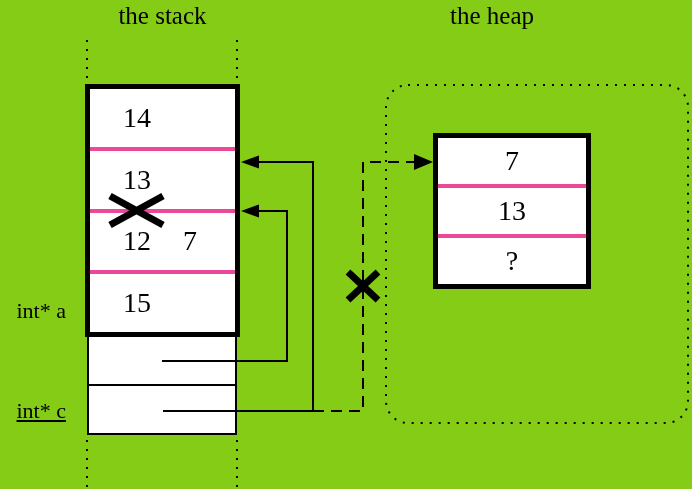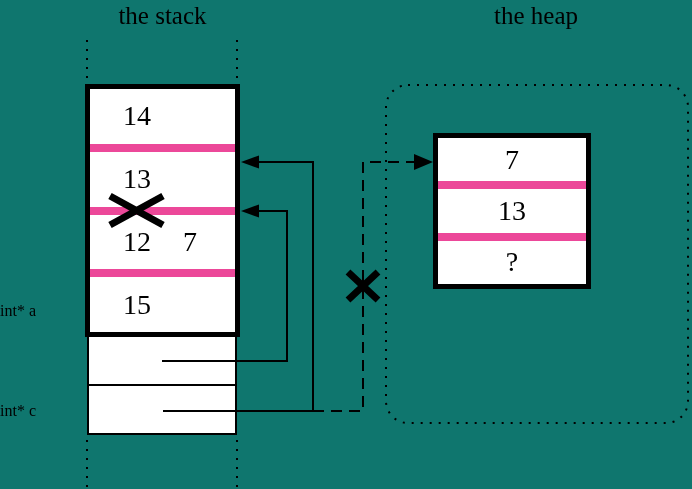--- a/index.html
+++ b/index.html
@@ -4,21 +4,21 @@
 <style>
   html, body {
     margin: 0;
     padding: 0;
     background: #ffffff;
   }
   .canvas {
     position: relative;
     width: 692px;
     height: 489px;
-    background: #0f766e;
+    background: #84cc16;
     color: #000000;
     font-family: "Liberation Serif", "DejaVu Serif", serif;
     overflow: hidden;
   }
   .overlay {
     position: absolute;
     left: 0; top: 0;
     width: 692px; height: 489px;
     z-index: 5;
     pointer-events: none;
@@ -26,41 +26,41 @@
   .title {
     position: absolute;
     top: 1px;
     font-size: 25px;
     line-height: 29px;
     text-align: center;
     white-space: nowrap;
     z-index: 2;
   }
   #stack-title { left: 85px; width: 155px; }
-  #heap-title  { left: 456px; width: 160px; }
+  #heap-title  { left: 412px; width: 160px; }
 
   .memframe {
     position: absolute;
     box-sizing: border-box;
     border: 5px solid #000;
     background: #fff;
     display: flex;
     flex-direction: column;
     z-index: 1;
   }
   #stack-frame { left: 85px;  top: 84px;  width: 155px; height: 253px; }
   #heap-block  { left: 433px; top: 133px; width: 158px; height: 156px; }
 
   .memframe .cell {
     flex: 1;
     display: flex;
     align-items: center;
     font-size: 28px;
   }
-  .memframe .cell + .cell { border-top: 8px solid #ec4899; }
+  .memframe .cell + .cell { border-top: 4px solid #ec4899; }
   #stack-frame .cell { padding-left: 33px; }
   #heap-block .cell { justify-content: center; padding-left: 0; }
 
   .sub-cells {
     position: absolute;
     left: 87px; top: 337px;
     width: 150px; height: 98px;
     box-sizing: border-box;
     border: 2px solid #000;
     border-top: none;
@@ -69,29 +69,29 @@
     background: #fff;
     z-index: 1;
   }
   .sub-cells .cell { flex: 1; }
   .sub-cells .cell + .cell { border-top: 2px solid #000; }
 
   .ptr-label {
     position: absolute;
     left: 0;
     width: 66px;
-    text-align: left;
-    font-size: 16px;
+    text-align: right;
+    font-size: 22px;
     line-height: 28px;
     white-space: nowrap;
     z-index: 2;
   }
   #label-a { top: 297px; }
   #label-b { top: 347px; }
-  #label-c { top: 397px; }
+  #label-c { top: 397px; text-decoration: underline; }
 
   .new-val { margin-left: 32px; }
 </style>
 </head>
 <body>
 
 <div class="canvas">
 
   <svg class="overlay" viewBox="0 0 692 489" xmlns="http://www.w3.org/2000/svg">
     <g stroke="#000000" fill="none">

